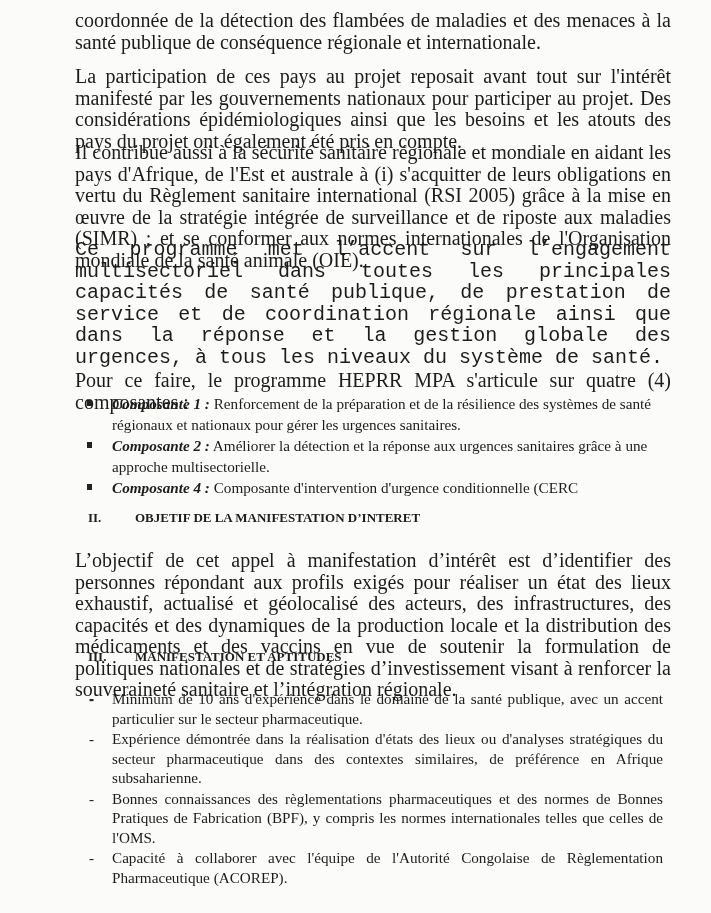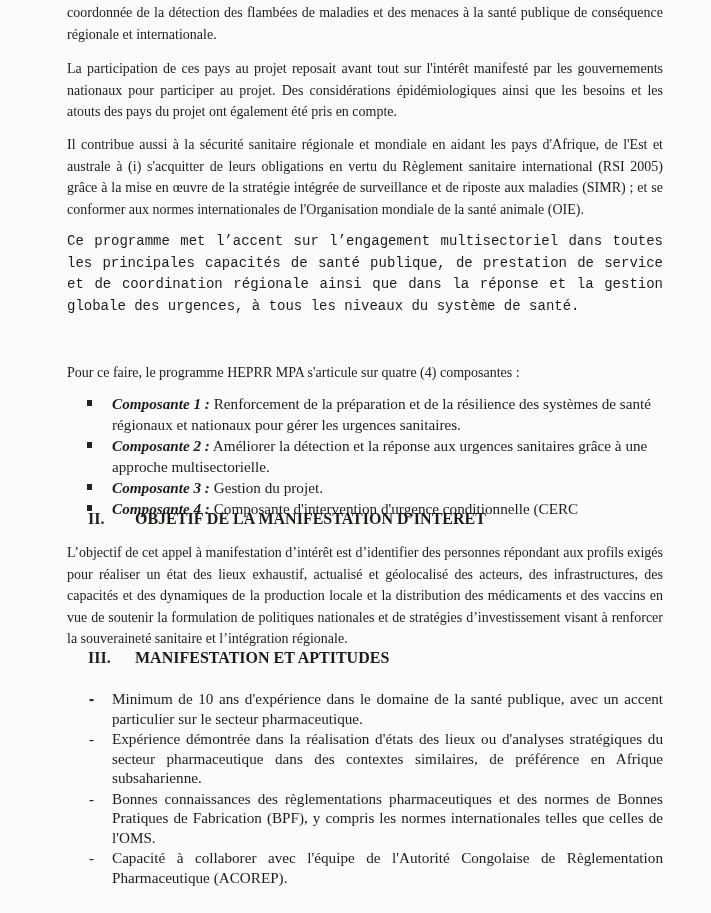--- a/index.html
+++ b/index.html
@@ -5,29 +5,29 @@
     html, body { margin: 0; padding: 0; }
     body {
       width: 711px; height: 913px; overflow: hidden;
       background: #fbfbfa;
       font-family: "Liberation Serif", serif;
       color: #1c1c1c;
     }
     .page { position: relative; width: 711px; height: 913px; }
     .p {
       position: absolute; left: 67px; width: 596px;
-      font-size: 14px; line-height: 21.5px;
-      text-align: justify; margin: 0;
+      font-size: 20px; line-height: 21.5px;
+      text-align: justify; margin: 8px;
     }
     .bullets { position: absolute; left: 85px; width: 580px; margin: 0; padding: 0; list-style: none; font-size: 15.2px; line-height: 21px; }
     .bullets li { position: relative; padding-left: 27px; margin: 0; }
     .bullets li .mark { position: absolute; left: 2px; top: 7px; width: 5px; height: 6px; background: #222; }
     .bullets li b { font-style: italic; }
     .heading {
-      position: absolute; left: 88px; font-weight: bold; font-size: 16px; margin: 0;
+      position: absolute; left: 88px; font-weight: bold; font-size: 13px; margin: 0;
     }
     .heading .num { display: inline-block; width: 47px; }
     .dashes { position: absolute; left: 85px; width: 578px; margin: 0; padding: 0; list-style: none; font-size: 15.2px; line-height: 19.5px; }
     .dashes li { position: relative; padding-left: 27px; text-align: justify; margin-bottom: 1px; }
     .dashes li .dash { position: absolute; left: 4px; top: 0; }
   </style>
 </head>
 <body>
 
 <div class="page">
@@ -41,24 +41,20 @@
     <li>
       <span class="mark"></span>
       <b>Composante 1 :</b><span> Renforcement de la préparation et de la résilience des systèmes de santé régionaux et nationaux pour gérer les urgences sanitaires.</span>
     </li>
     <li>
       <span class="mark"></span>
       <b>Composante 2 :</b><span> Améliorer la détection et la réponse aux urgences sanitaires grâce à une approche multisectorielle.</span>
     </li>
     <li>
       <span class="mark"></span>
-      <b>Composante 3 :</b><span> Gestion du projet.</span>
-    </li>
-    <li>
-      <span class="mark"></span>
       <b>Composante 4 :</b><span> Composante d'intervention d'urgence conditionnelle (CERC</span>
     </li>
   </ul>
 
   <h2 class="heading" style="top:510px;">
     <span class="num">II.</span><span>OBJETIF DE LA MANIFESTATION D’INTERET</span>
   </h2>
   <p class="p" style="top:542px;">L’objectif de cet appel à manifestation d’intérêt est d’identifier des personnes répondant aux profils exigés pour réaliser un état des lieux exhaustif, actualisé et géolocalisé des acteurs, des infrastructures, des capacités et des dynamiques de la production locale et la distribution des médicaments et des vaccins en vue de soutenir la formulation de politiques nationales et de stratégies d’investissement visant à renforcer la souveraineté sanitaire et l’intégration régionale.</p>
 
   <h2 class="heading" style="top:649px;">

